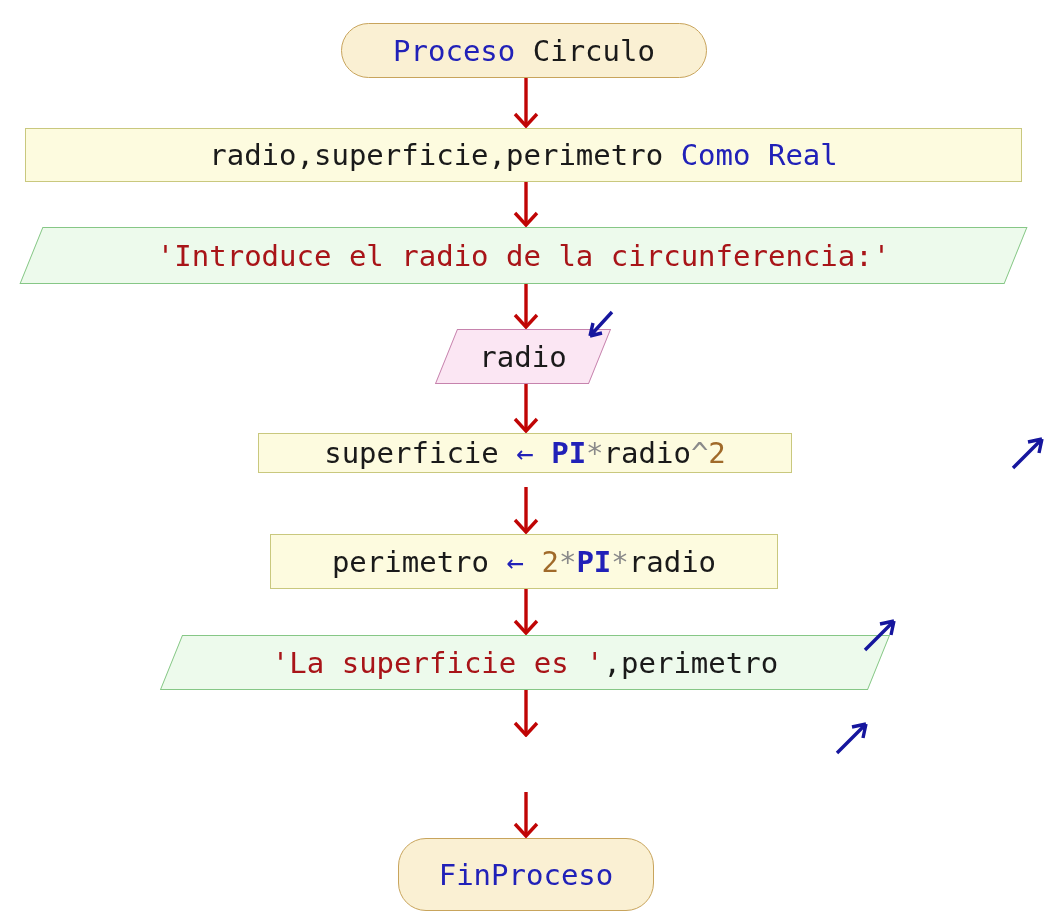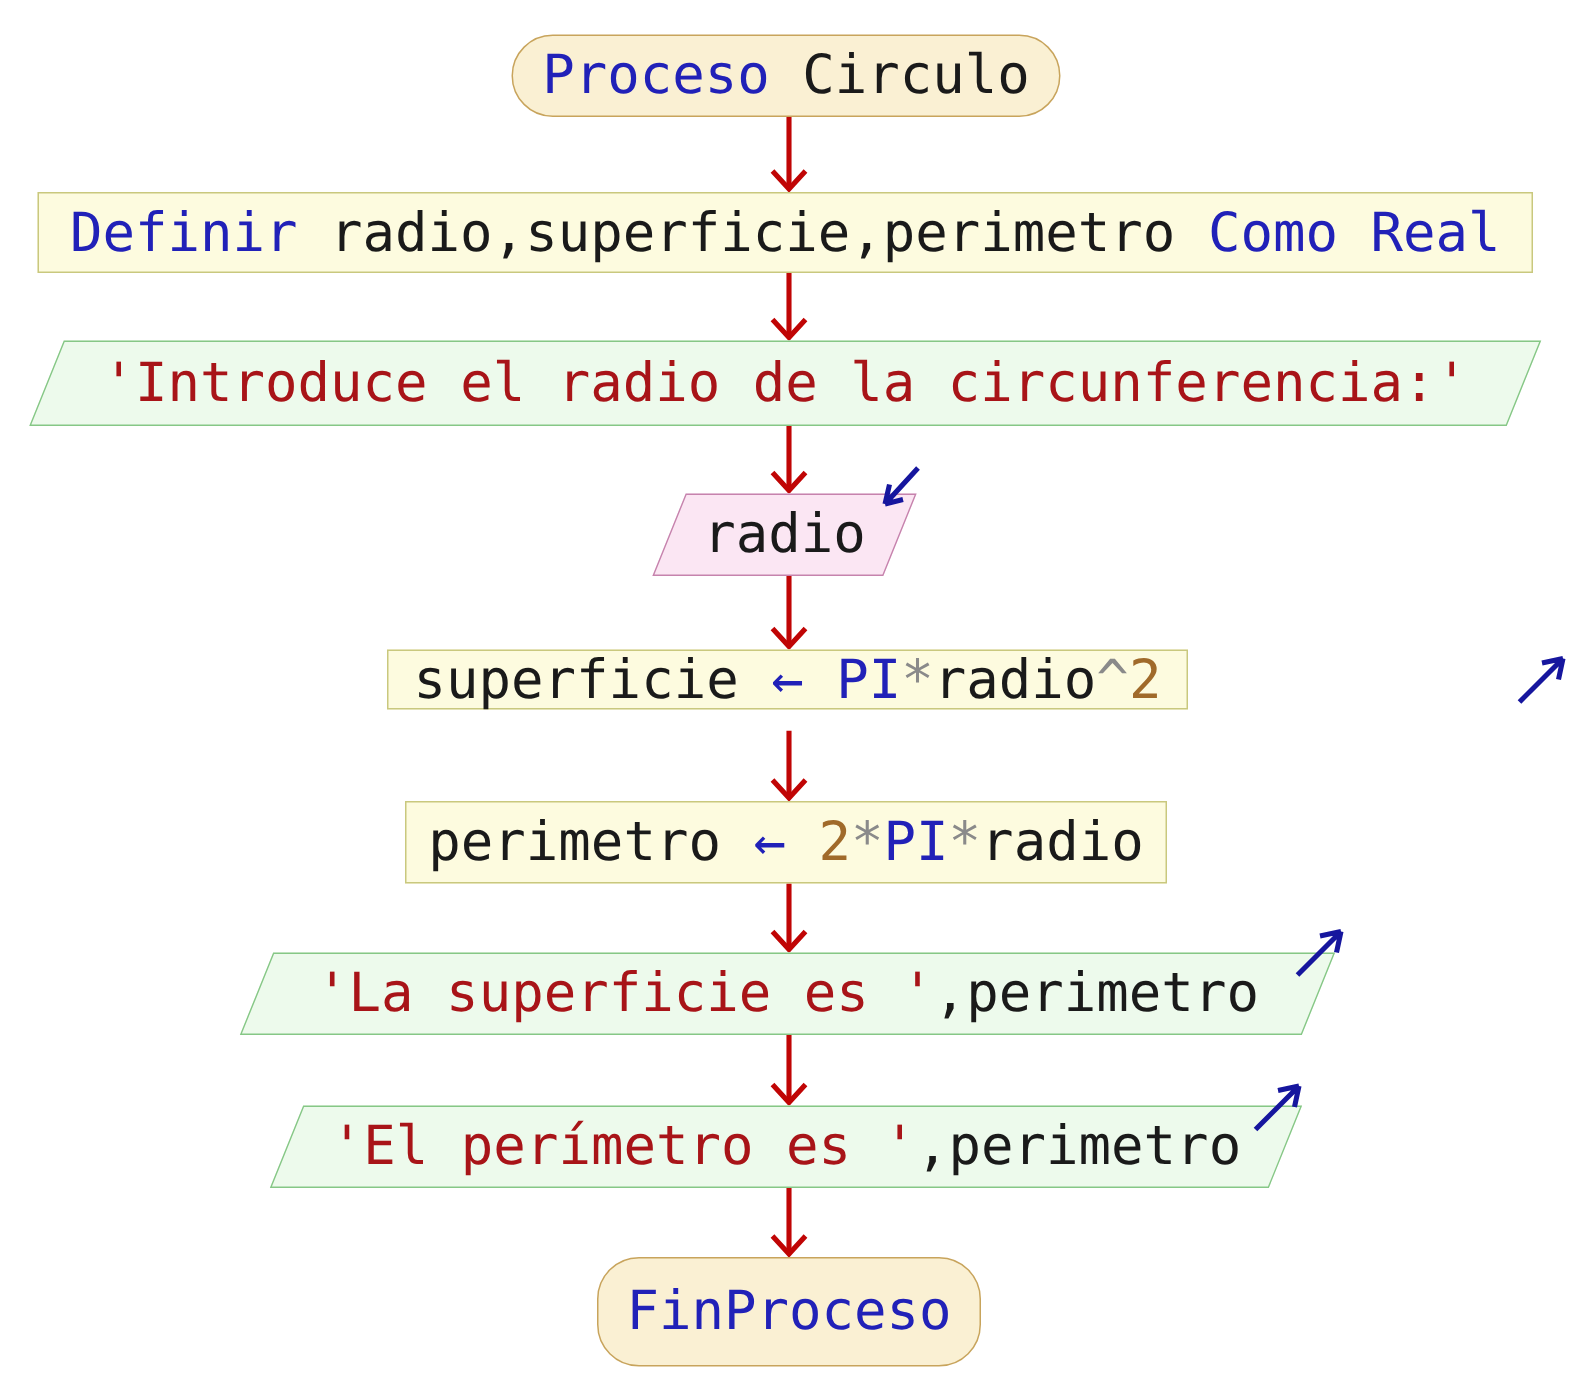--- a/index.html
+++ b/index.html
@@ -8,21 +8,21 @@
     width:1053px;height:918px;
     background:#ffffff;
     overflow:hidden;
     font-family:"DejaVu Sans Mono",monospace;
   }
   .node{position:absolute;box-sizing:border-box;}
   .txt{
     position:absolute;inset:0;
     display:flex;align-items:center;justify-content:center;
     white-space:pre;
-    font-size:36px;
+    font-size:29px;
     font-family:"DejaVu Sans Mono",monospace;
     z-index:2;
   }
   .terminator{
     background:var(--terminator-bg,#faf0d3);
     border:1.6px solid var(--terminator-border,#c8a45c);
     border-radius:28px;
   }
   .process{
     background:var(--process-bg,#fdfbdf);
@@ -37,21 +37,21 @@
   .para.output .shape{
     background:var(--output-bg,#edfaec);
     border:1.5px solid var(--output-border,#86c786);
   }
   .para.input .shape{
     background:var(--input-bg,#fbe6f3);
     border:1.5px solid var(--input-border,#c683ad);
   }
   
   .tk-keyword{color:var(--keyword,#2121b8);}
-  .tk-keyword-bold{color:var(--keyword,#2121b8);font-weight:normal;}
+  .tk-keyword-bold{color:var(--keyword,#2121b8);font-weight:bold;}
   .tk-identifier{color:var(--identifier,#1a1a1a);}
   .tk-string{color:var(--string,#a81418);}
   .tk-number{color:var(--number,#a06a2a);}
   .tk-operator{color:var(--operator,#8a8a8a);}
   
   .connector{position:absolute;left:510px;z-index:0;}
   .connector line,.connector polyline{
     stroke:var(--flow-arrow,#c00505);stroke-width:3.4;fill:none;
   }
   .io-arrow{position:absolute;z-index:3;}
@@ -83,21 +83,21 @@
   <div class="node terminator" id="node-start">
     <div class="txt"><span class="tk-keyword">Proceso </span><span class="tk-identifier">Circulo</span></div>
   </div>
 
   <svg class="connector" id="c1" width="32" height="50" viewBox="0 0 32 50">
       <line x1="16" y1="0" x2="16" y2="47"></line>
       <polyline points="5,36 16,48 27,36"></polyline>
     </svg>
 
   <div class="node process" id="node-declare">
-    <div class="txt"><span class="tk-keyword">Definir </span><span class="tk-identifier">radio,superficie,perimetro</span><span class="tk-keyword"> Como Real</span></div>
+    <div class="txt"><span class="tk-identifier">radio,superficie,perimetro</span><span class="tk-keyword"> Como Real</span></div>
   </div>
 
   <svg class="connector" id="c2" width="32" height="45" viewBox="0 0 32 45">
       <line x1="16" y1="0" x2="16" y2="42"></line>
       <polyline points="5,31 16,43 27,31"></polyline>
     </svg>
 
   <div class="node para output" id="node-prompt">
     <div class="shape"></div>
     <div class="txt"><span class="tk-string">'Introduce el radio de la circunferencia:'</span></div>
@@ -148,24 +148,20 @@
   </div>
   <svg class="io-arrow" id="io-out-sup" width="44" height="44" viewBox="0 0 44 44">
       <path d="M7 38 L36 9 M36 9 L22 12 M36 9 L33 23"></path>
     </svg>
 
   <svg class="connector" id="c7" width="32" height="47" viewBox="0 0 32 47">
       <line x1="16" y1="0" x2="16" y2="44"></line>
       <polyline points="5,33 16,45 27,33"></polyline>
     </svg>
 
-  <div class="node para output" id="node-out-per">
-    <div class="shape"></div>
-    <div class="txt"><span class="tk-string">'El perímetro es '</span><span class="tk-identifier">,perimetro</span></div>
-  </div>
   <svg class="io-arrow" id="io-out-per" width="44" height="44" viewBox="0 0 44 44">
       <path d="M7 38 L36 9 M36 9 L22 12 M36 9 L33 23"></path>
     </svg>
 
   <svg class="connector" id="c8" width="32" height="46" viewBox="0 0 32 46">
       <line x1="16" y1="0" x2="16" y2="43"></line>
       <polyline points="5,32 16,44 27,32"></polyline>
     </svg>
 
   <div class="node terminator" id="node-end">

